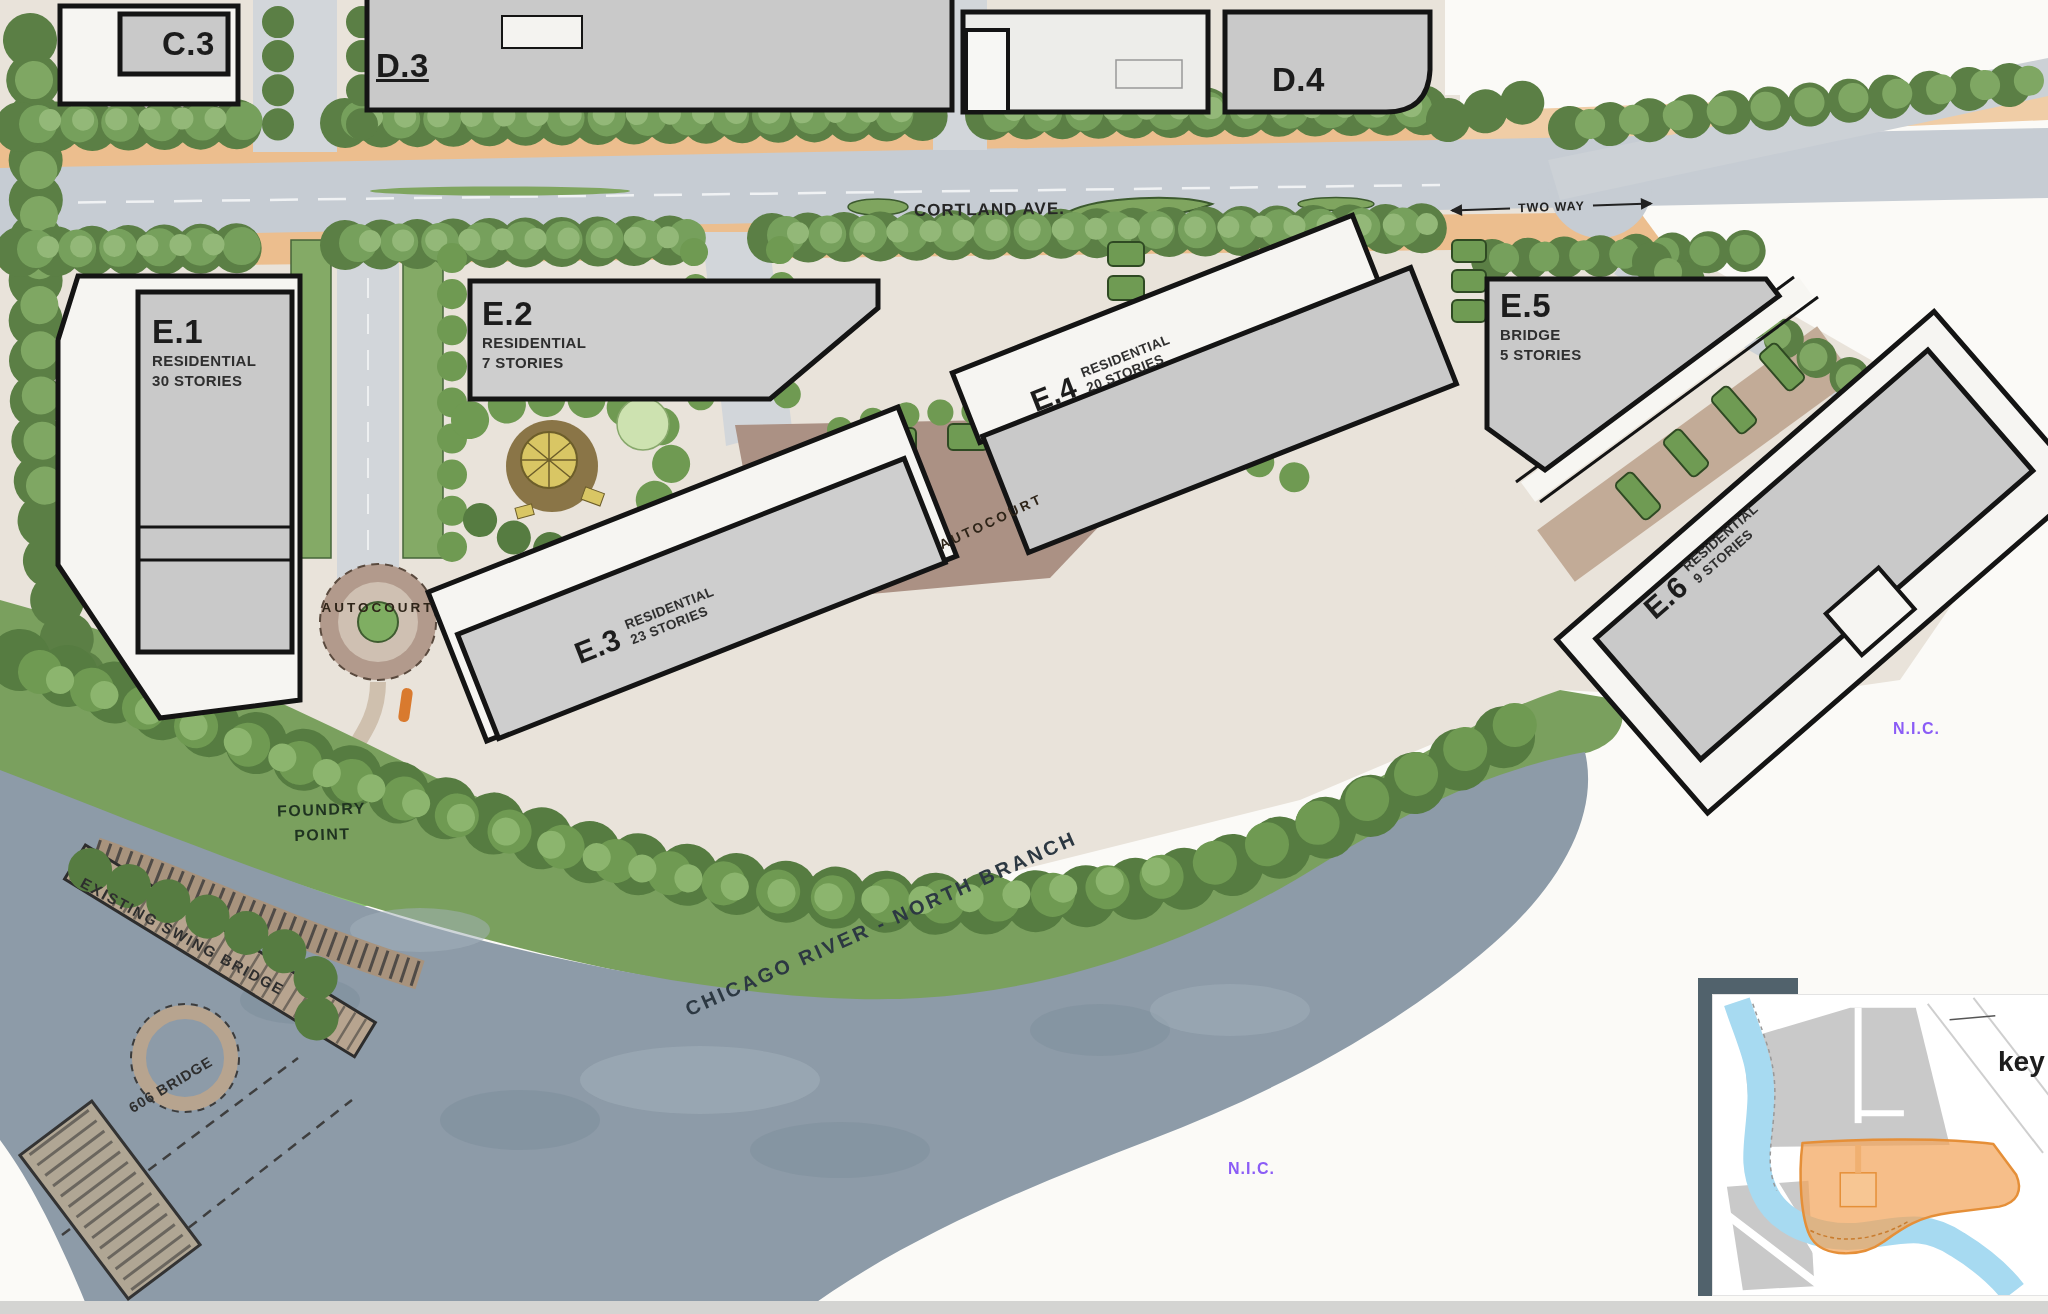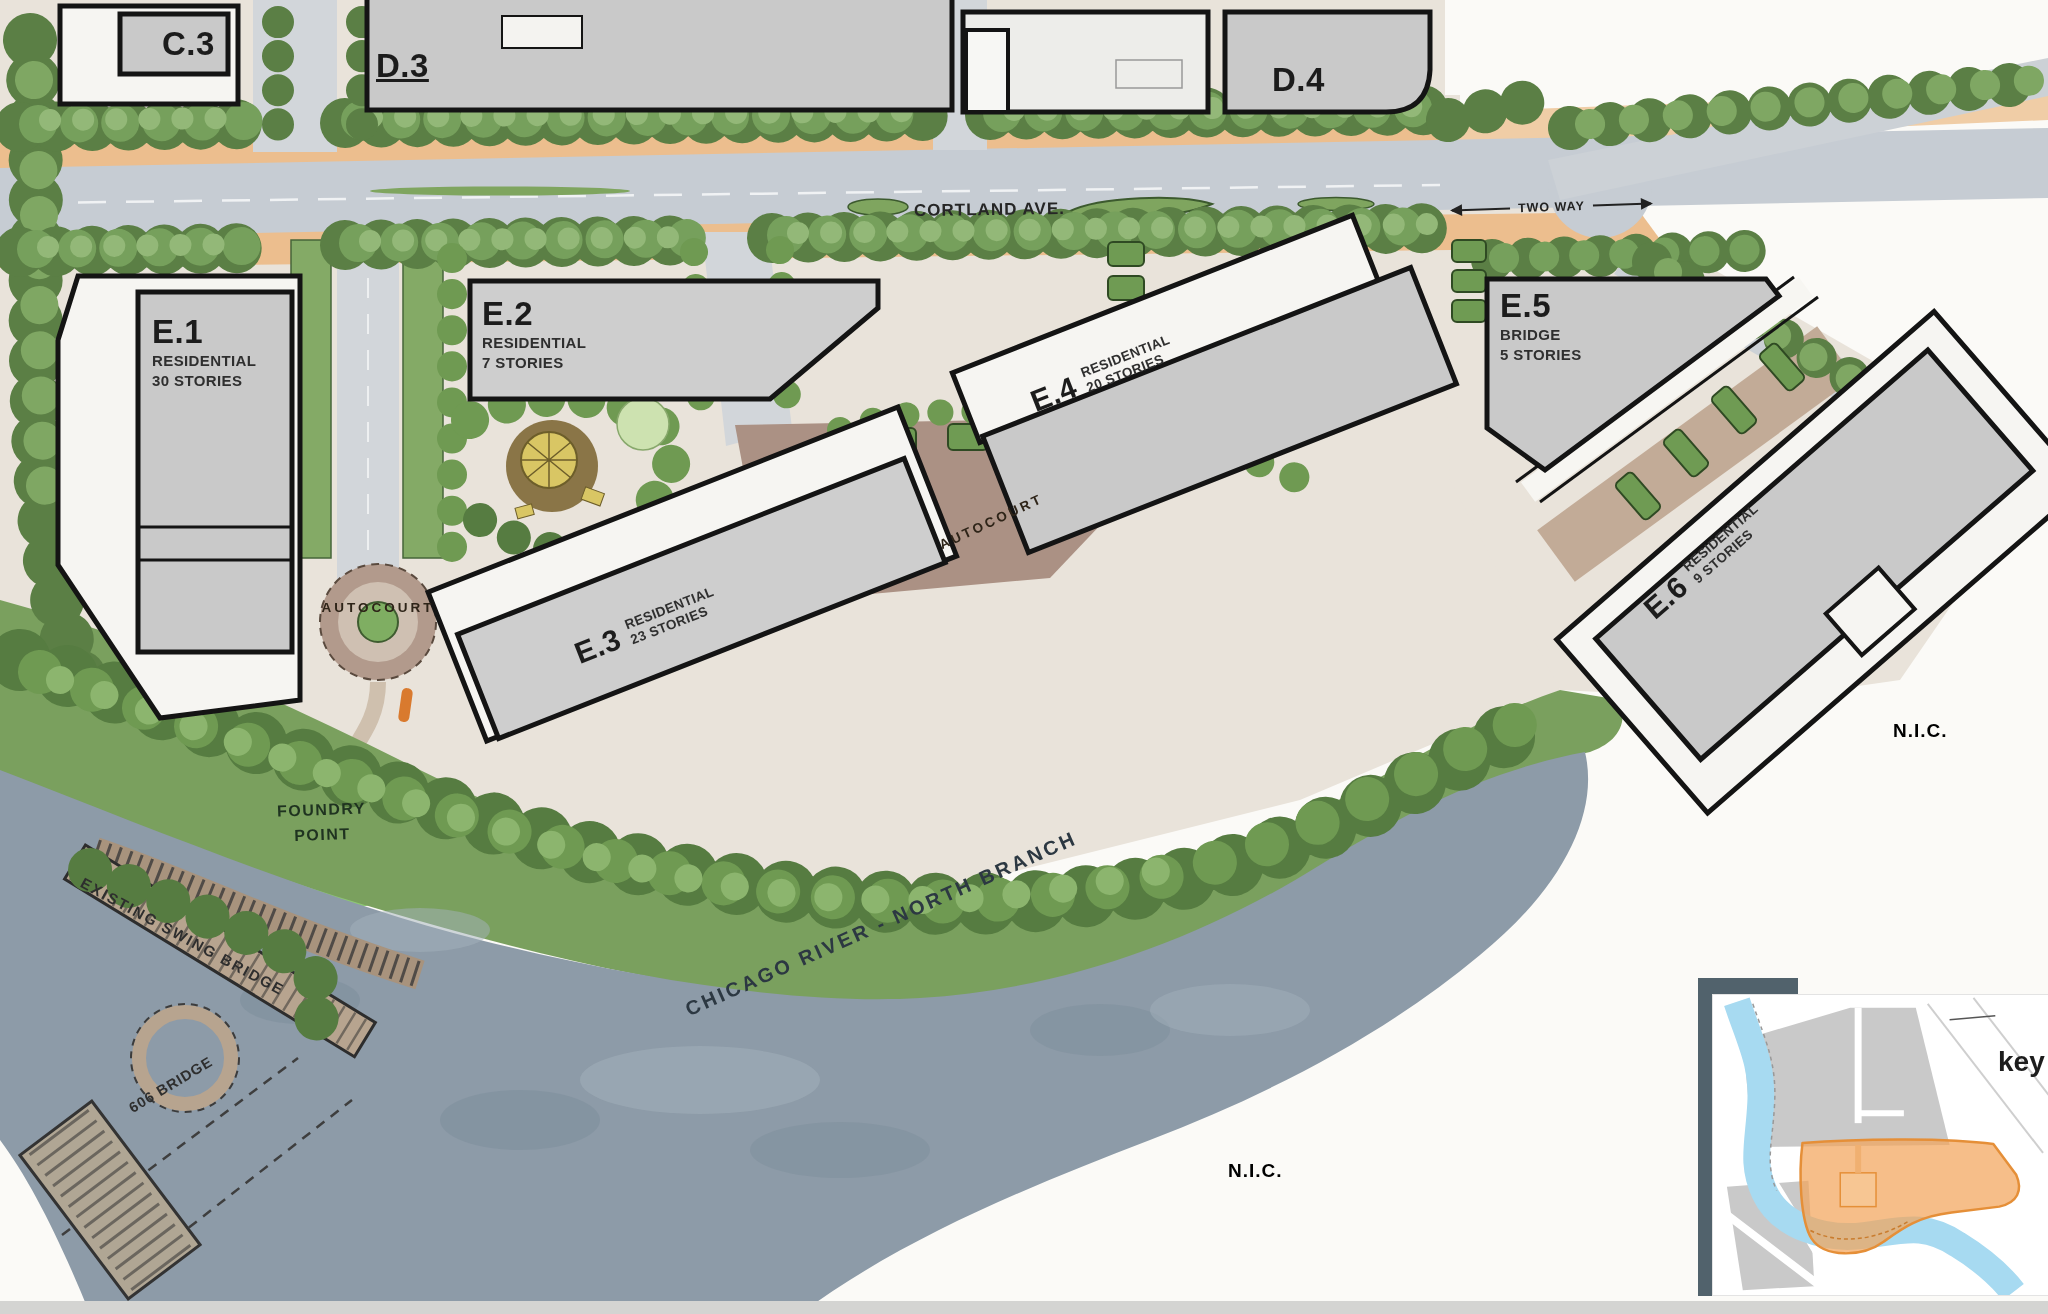--- a/index.html
+++ b/index.html
@@ -10,21 +10,21 @@
   .street-lbl{font-size:17px;letter-spacing:1px;color:#262626;transform:rotate(-0.8deg);}
   .two-way{display:flex;align-items:center;gap:8px;font-size:12.5px;letter-spacing:1px;color:#222;transform:rotate(-2deg);}
   .arr{position:relative;width:58px;height:2.5px;background:#222;display:inline-block;}
   .arr.left::before{content:"";position:absolute;left:-2px;top:-5px;border-top:6px solid transparent;border-bottom:6px solid transparent;border-right:12px solid #222;}
   .arr.right::after{content:"";position:absolute;right:-2px;top:-5px;border-top:6px solid transparent;border-bottom:6px solid transparent;border-left:12px solid #222;}
   .autocourt{font-size:13.5px;letter-spacing:3px;color:#2e2418;}
   .foundry{font-size:16px;letter-spacing:1.5px;color:#1f3320;text-align:center;white-space:pre-line;line-height:1.55;transform:rotate(-2deg);}
   .river-lbl{font-size:20px;letter-spacing:3px;color:#2c3842;transform:rotate(-24deg);transform-origin:left top;}
   .swing-lbl{font-size:15px;letter-spacing:2px;color:#2e2e2e;transform:rotate(28.5deg);transform-origin:left top;}
   .b606-lbl{font-size:14.5px;letter-spacing:1px;color:#2e2e2e;transform:rotate(-31deg);transform-origin:left top;}
-  .nic{font-size:19px;letter-spacing:1px;color:#000000;}
+  .nic{font-size:16px;letter-spacing:1px;color:#8b5cf6;}
   .bld-label{position:absolute;color:#1c1c1c;line-height:1.1;}
   .bid{font-weight:bold;font-size:33px;letter-spacing:0.5px;display:block;}
   .bid.sm{font-size:30px;}
   .bsub{font-weight:bold;font-size:15px;letter-spacing:0.4px;color:#2f2f2f;display:block;margin-top:3px;}
   .row{display:flex;align-items:center;gap:10px;}
   .row .col{display:flex;flex-direction:column;gap:1px;}
   .row .bsub{font-size:13.5px;margin-top:0;}
   .rot21{transform:rotate(-21.5deg);transform-origin:left center;}
   .rot41{transform:rotate(-41deg);transform-origin:left center;}
   .rot25{transform:rotate(-25deg);transform-origin:left center;}

